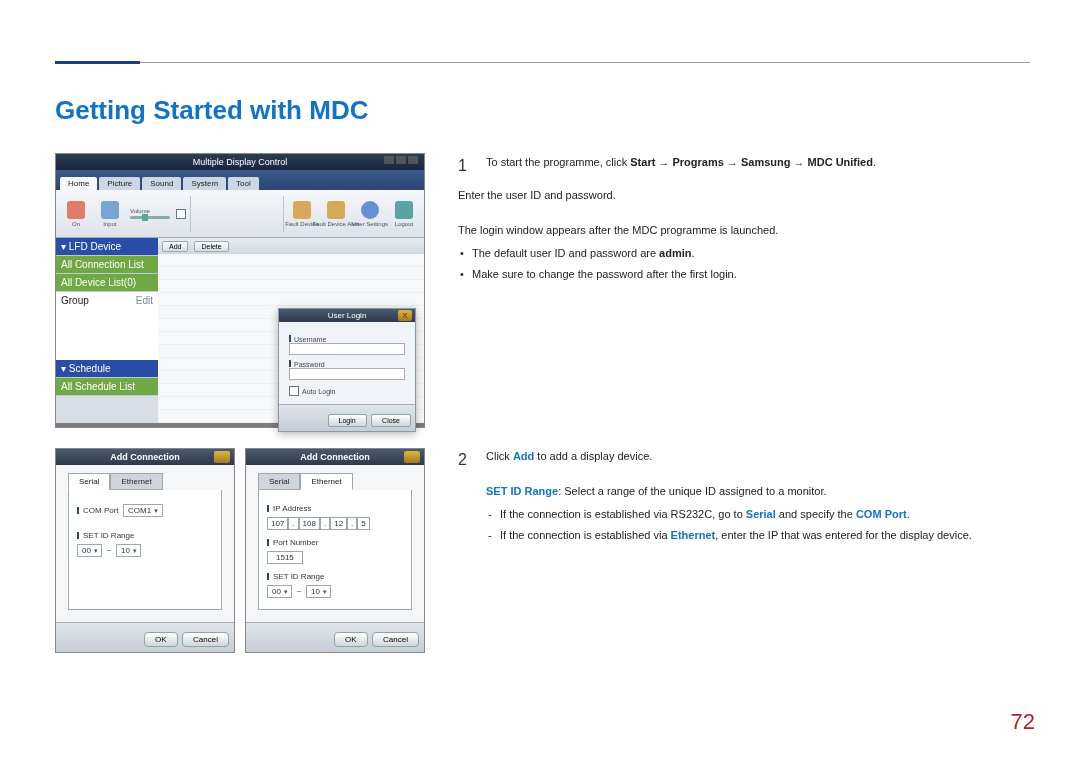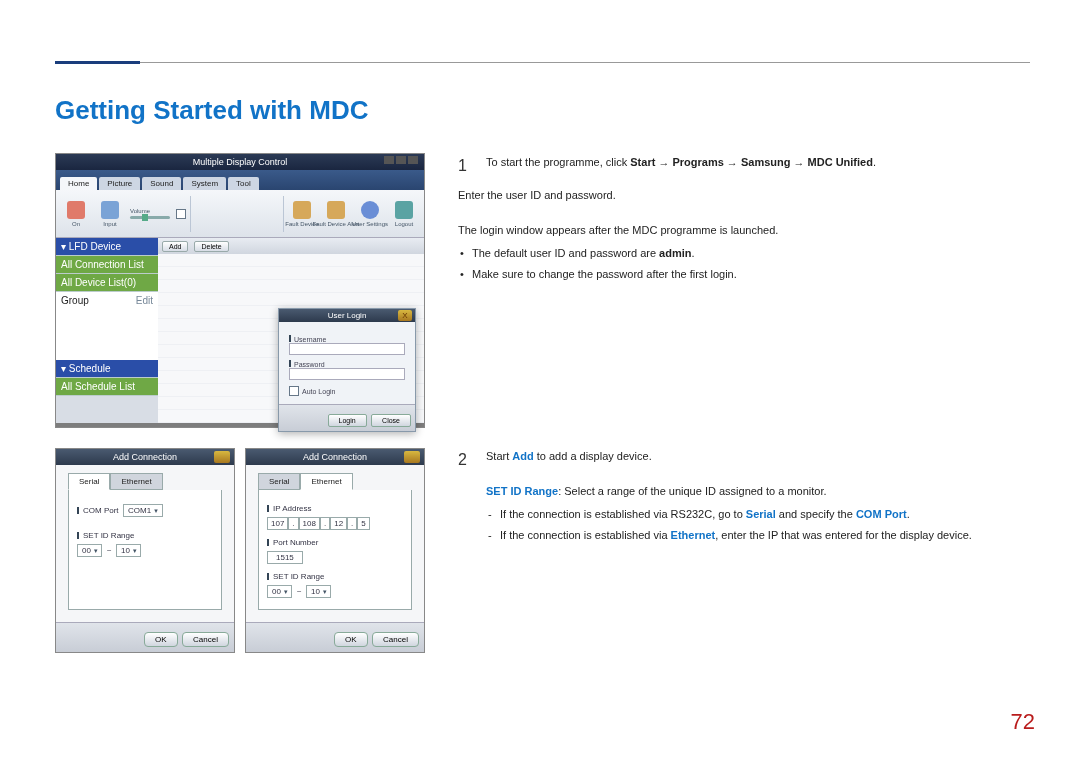--- a/index.html
+++ b/index.html
@@ -54,21 +54,21 @@
   .dlg-body { padding: 8px 10px; font-size: 7px; color: #445; }
   .dlg-body .fld { margin: 5px 0; }
   .dlg-body .fld input { width: 100%; height: 12px; border: 1px solid #aab; font-size:7px; }
   .dlg-body .auto { display:flex; gap:3px; align-items:center; margin-top:6px;}
   .dlg-foot { background: linear-gradient(#e0e4ea,#c8cdd6); padding: 4px; text-align: right; border-top:1px solid #aab;}
   .dlg-foot .btn { background: linear-gradient(#fff,#d0d6df); border:1px solid #8a9; padding:2px 10px; font-size:7px; border-radius:2px; }
 
   
   .shot2 { position: absolute; left: 55px;  top: 448px; width: 180px; height: 205px; border:1px solid #888; background:#f5f6f8; }
   .shot3 { position: absolute; left: 245px; top: 448px; width: 180px; height: 205px; border:1px solid #888; background:#f5f6f8; }
-  .ac-title { background: linear-gradient(#4a5a70,#2d3a4d); color:#fff; font-size:9px; text-align:center; padding:3px 0; position:relative; font-weight:normal;}
+  .ac-title { background: linear-gradient(#4a5a70,#2d3a4d); color:#fff; font-size:9px; text-align:center; padding:3px 0; position:relative; font-weight:bold;}
   .ac-title .xbtn { position:absolute; right:4px; top:2px; width:16px; height:12px; background:linear-gradient(#d8b840,#a87820); border-radius:2px; }
   .ac-tabs { display:flex; gap:0; margin: 8px 0 0 12px; font-size:8px; }
   .ac-tab { padding:3px 10px; background:#d0d5dd; border:1px solid #9aa; }
   .ac-tab.sel { background:#fff; border-bottom:1px solid #fff; }
   .ac-panel { margin:0 12px; border:1px solid #9aa; border-top:none; height:120px; padding:10px 8px; background:#fff; font-size:8px; color:#334;}
   .ac-row { margin:4px 0; }
   .ac-row .bar { display:inline-block; width:2px; height:7px; background:#345; margin-right:4px; vertical-align:middle;}
   .ac-select { display:inline-block; border:1px solid #9aa; padding:1px 4px; background:#fff; font-size:8px;}
   .ac-chev { display:inline-block; margin-left:3px; font-size:7px; color:#456;}
   .ac-ipbox { display:flex; gap:0; }
@@ -261,21 +261,21 @@
   <ul class="bullets">
     <li><span>The default user ID and password are </span><span class="bold">admin</span><span>.</span></li>
     <li>Make sure to change the password after the first login.</li>
   </ul>
 </div>
 
 <div class="rtext2">
   <div class="step">
     <div class="step-num">2</div>
     <div class="step-body">
-      <span>Start </span><span class="blue">Add</span><span> to add a display device.</span>
+      <span>Click </span><span class="blue">Add</span><span> to add a display device.</span>
     </div>
   </div>
   <div style="margin-top:10px; margin-left:28px;">
     <span class="blue">SET ID Range</span><span>: Select a range of the unique ID assigned to a monitor.</span>
   </div>
   <ul class="bullets dashes" style="margin-left:28px;">
     <li><span>If the connection is established via RS232C, go to </span><span class="blue">Serial</span><span> and specify the </span><span class="blue">COM Port</span><span>.</span></li>
     <li><span>If the connection is established via </span><span class="blue">Ethernet</span><span>, enter the IP that was entered for the display device.</span></li>
   </ul>
 </div>

